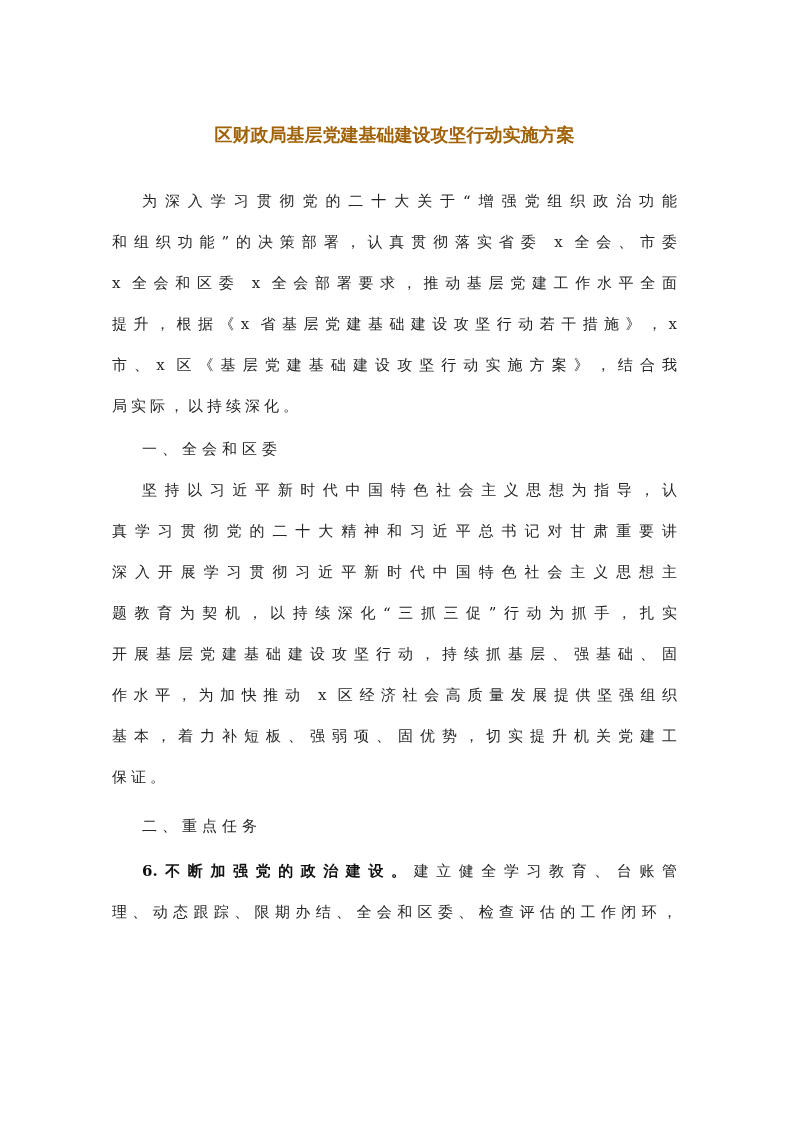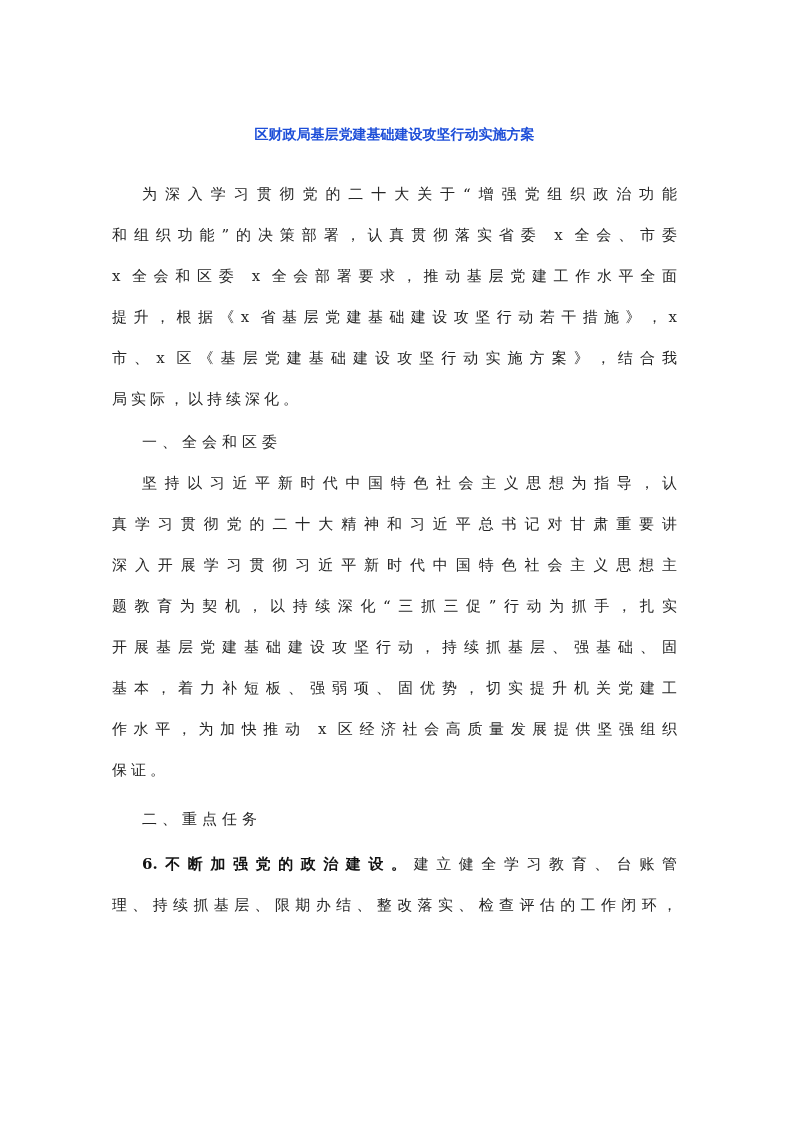--- a/index.html
+++ b/index.html
@@ -11,26 +11,26 @@
     position: relative;
     width: 793px;
     height: 1122px;
     background: #ffffff;
     box-sizing: border-box;
     padding: 114px 116px 0 112px;
     overflow: hidden;
     font-family: "DejaVu Serif", "Liberation Serif", serif;
   }
   .doc-title {
-    font-size: 14px;
+    font-size: 18px;
     line-height: 41px;
     font-weight: bold;
     text-align: center;
-    color: #1d4ed8;
-    margin-bottom: 19px;
+    color: #a16207;
+    margin-bottom: 26px;
   }
   .line {
     font-size: 15px;
     line-height: 41px;
     color: #262626;
   }
   .line.justify {
     text-align: justify;
     text-align-last: justify;
   }
@@ -68,20 +68,20 @@
       <div class="line justify">x 全会和区委 x 全会部署要求，推动基层党建工作水平全面</div>
       <div class="line justify">提升，根据《x 省基层党建基础建设攻坚行动若干措施》，x</div>
       <div class="line justify">市、x 区《基层党建基础建设攻坚行动实施方案》，结合我</div>
       <div class="line para-end">局实际，以持续深化。</div>
       <div class="line heading1 m-small">一、全会和区委</div>
       <div class="line justify indent">坚持以习近平新时代中国特色社会主义思想为指导，认</div>
       <div class="line justify">真学习贯彻党的二十大精神和习近平总书记对甘肃重要讲</div>
       <div class="line justify">深入开展学习贯彻习近平新时代中国特色社会主义思想主</div>
       <div class="line justify">题教育为契机，以持续深化“三抓三促”行动为抓手，扎实</div>
       <div class="line justify">开展基层党建基础建设攻坚行动，持续抓基层、强基础、固</div>
+      <div class="line justify">作水平，为加快推动 x 区经济社会高质量发展提供坚强组织</div>
       <div class="line justify">基本，着力补短板、强弱项、固优势，切实提升机关党建工</div>
-      <div class="line justify">作水平，为加快推动 x 区经济社会高质量发展提供坚强组织</div>
       <div class="line para-end">保证。</div>
       <div class="line heading1 m-large">二、重点任务</div>
       <div class="line justify indent m-mid"><span class="bold-lead">6.不断加强党的政治建设。</span>建立健全学习教育、台账管</div>
-      <div class="line justify">理、持续抓基层、限期办结、整改落实、检查评估的工作闭环，</div>
+      <div class="line justify">理、动态跟踪、限期办结、全会和区委、检查评估的工作闭环，</div>
     </div>
 </div>
 
 </body></html>

